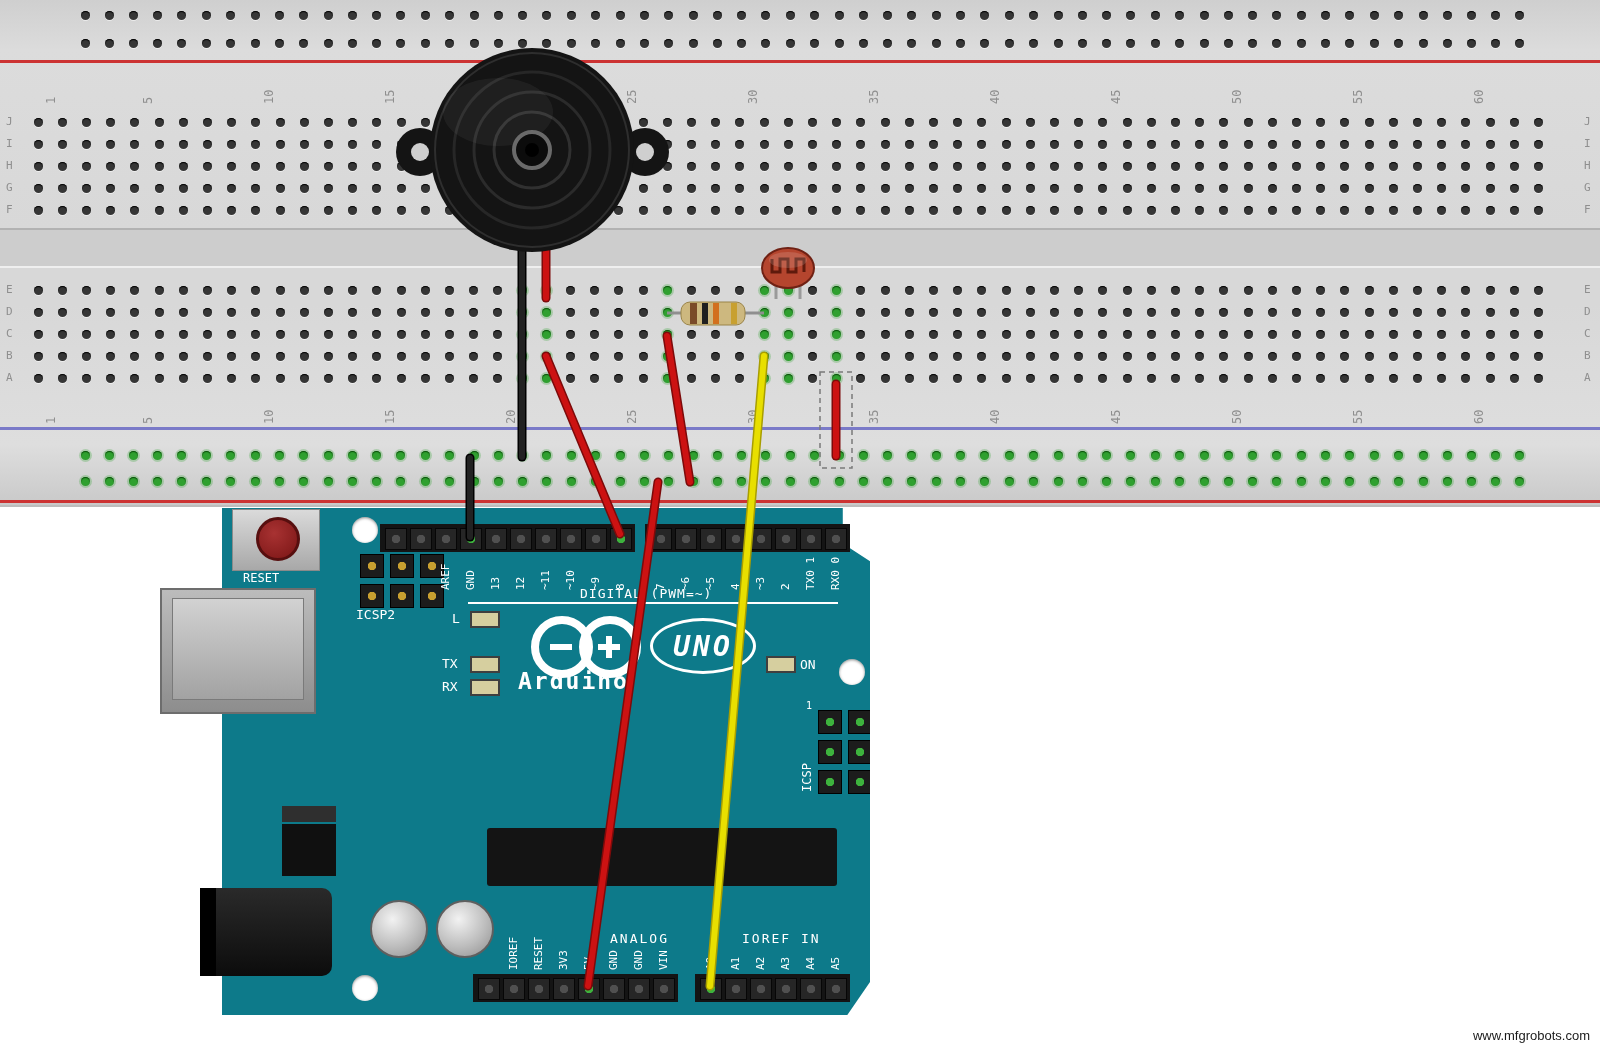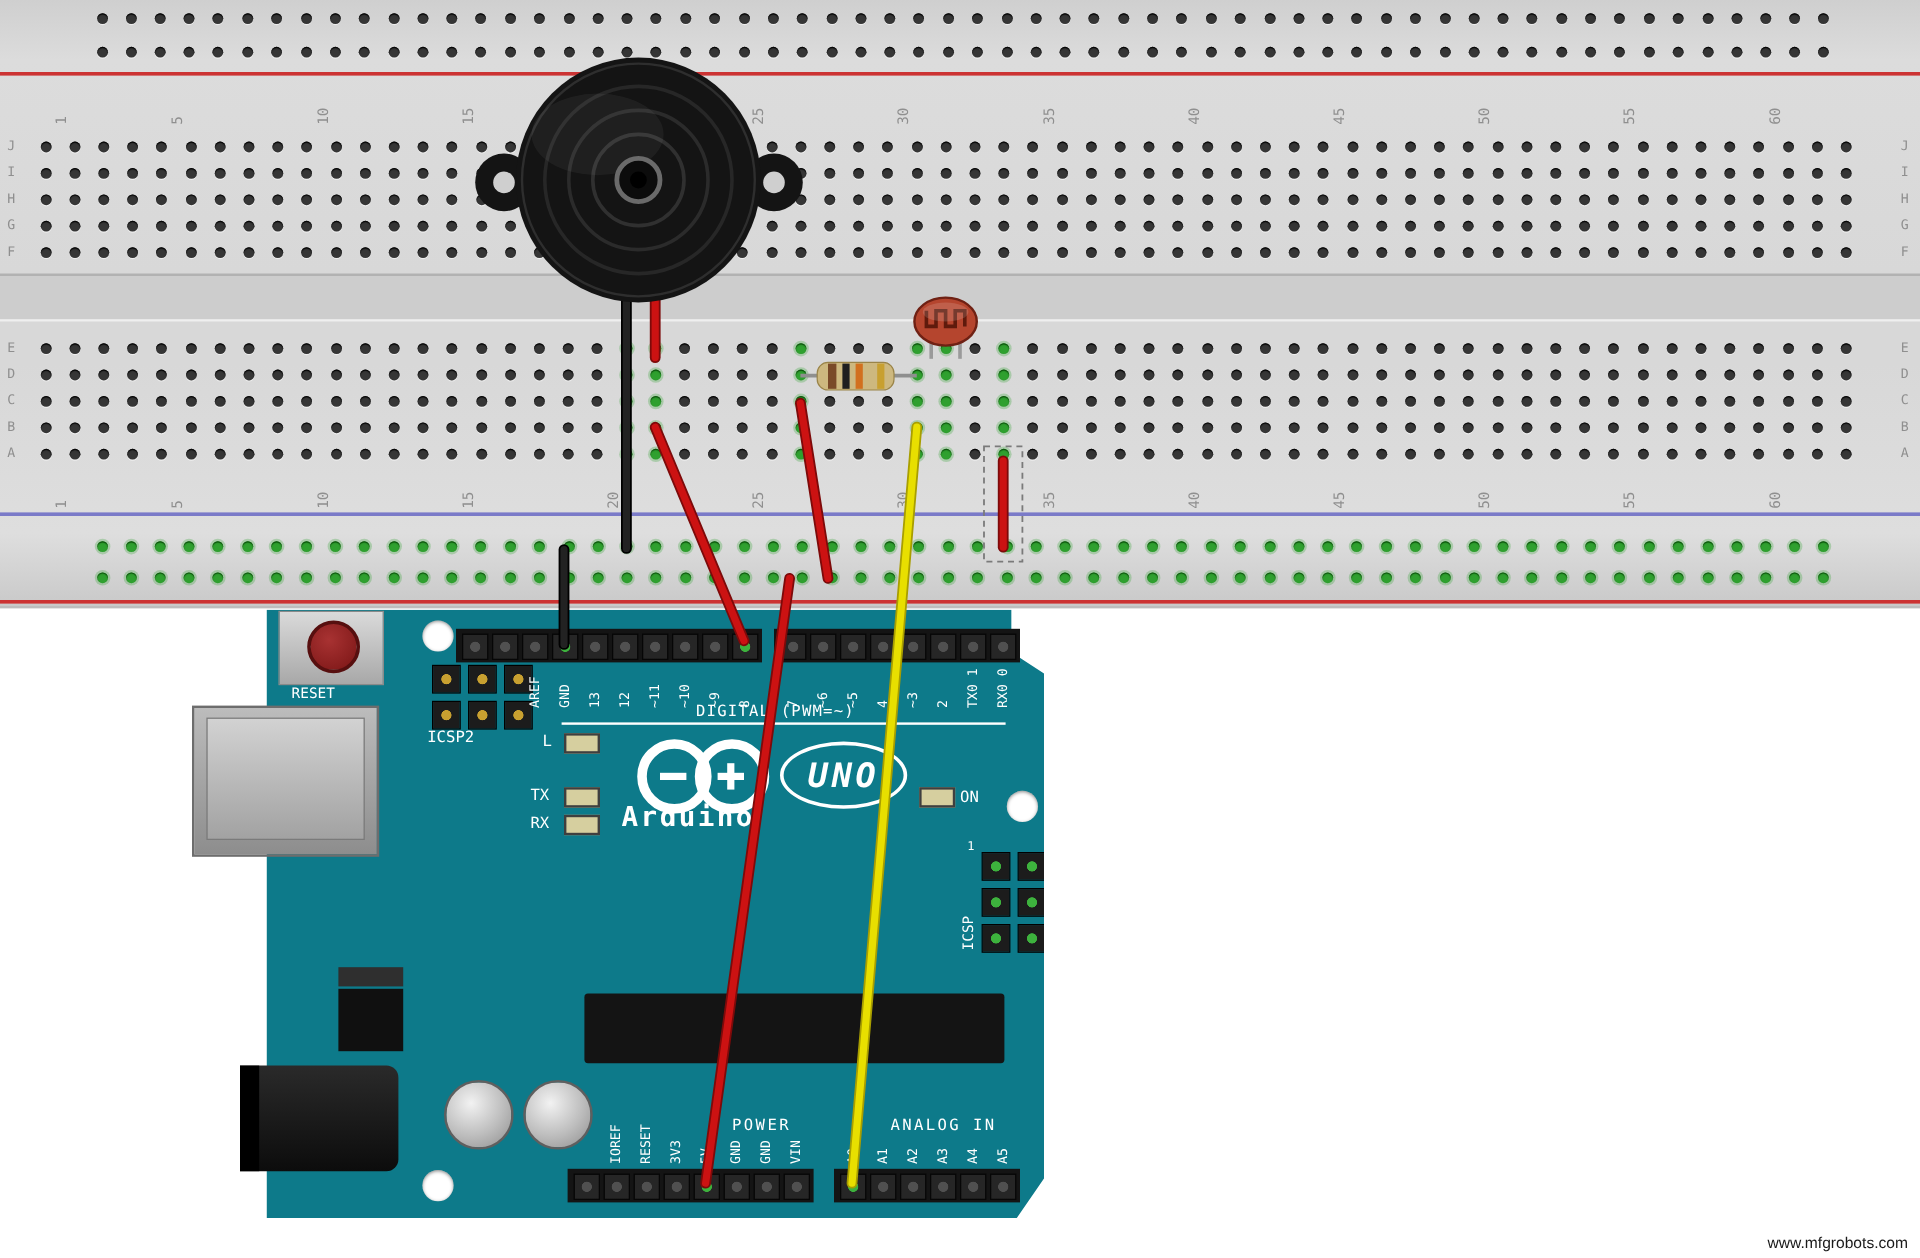--- a/index.html
+++ b/index.html
@@ -1040,22 +1040,22 @@
     <div class="icsp-pin greenpin" style="left:626px;top:262px"></div>
     <span class="silk" style="left:584px;top:192px;font-size:10px">1</span>
     <span class="silk" style="left:578px;top:284px;font-size:12px;transform-origin:0 0;transform:rotate(-90deg)">ICSP</span>
 
     <div id="ic-chip"></div>
     <div id="reg-tab"></div>
     <div id="reg-body"></div>
     <div class="cap" style="left:148px;top:392px;position:absolute"></div>
     <div class="cap" style="left:214px;top:392px;position:absolute"></div>
 
-    <span class="silk" style="left:388px;top:423px;font-size:13px;letter-spacing:2px">POWER</span>
-    <span class="silk" style="left:520px;top:423px;font-size:13px;letter-spacing:2px">ANALOG IN</span>
+    <span class="silk" style="left:388px;top:423px;font-size:13px;letter-spacing:2px">ANALOG</span>
+    <span class="silk" style="left:520px;top:423px;font-size:13px;letter-spacing:2px">IOREF IN</span>
   </div>
 
   <div id="usb" class="abs">
       <div id="usb-inner"></div>
     </div>
   <div id="powerjack" class="abs">
       <div id="powerjack-rim"></div>
     </div>
 
   <svg id="overlay" width="1600" height="1048" xmlns="http://www.w3.org/2000/svg">

